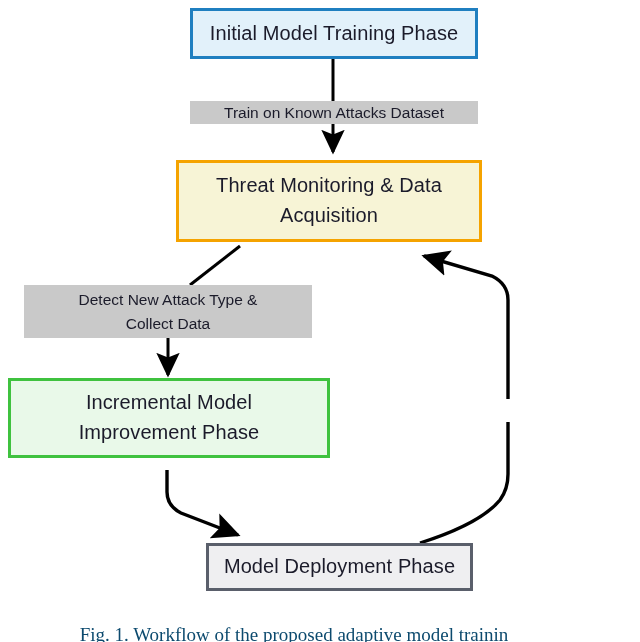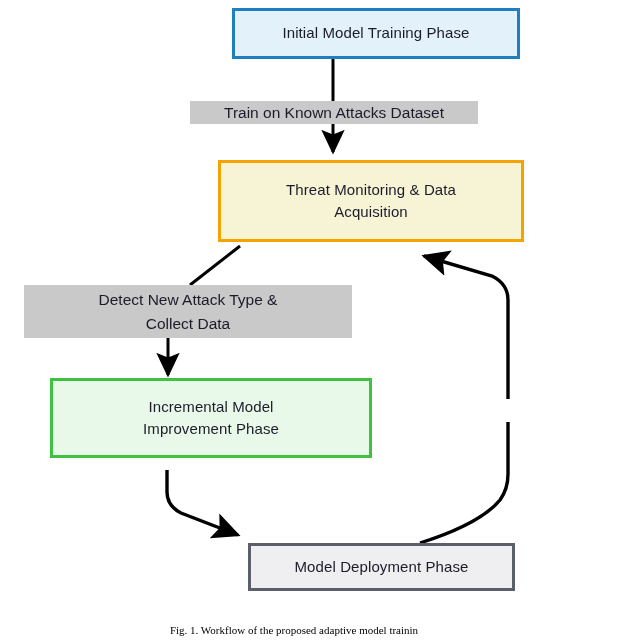--- a/index.html
+++ b/index.html
@@ -26,25 +26,24 @@
     pointer-events: none;
   }
   .node {
     position: absolute;
     box-sizing: border-box;
     display: flex;
     align-items: center;
     justify-content: center;
     text-align: center;
     color: #1b1b2a;
-    font-size: 15px;
+    font-size: 20px;
     line-height: 1.48;
     letter-spacing: 0.1px;
     white-space: pre-line;
-    margin-left: 42px;
   }
   .node-blue {
     background: #e2f1fa;
     border: 3px solid #1f7fc0;
   }
   .node-yellow {
     background: #f7f4d6;
     border: 3px solid #f5a300;
   }
   .node-green {
@@ -69,22 +68,22 @@
     white-space: pre-line;
     padding: 0 4px;
   }
   .caption {
     position: absolute;
     left: 0;
     top: 624px;
     width: 588px;
     text-align: center;
     font-family: "Liberation Serif", serif;
-    font-size: 11px;
-    color: #000000;
+    font-size: 19px;
+    color: #0c4a6e;
     overflow: hidden;
     height: 18px;
   }
 </style>
 </head>
 <body>
 
 <div id="canvas">
 
   <svg class="edge-layer" viewBox="0 0 640 642" width="640" height="642">
@@ -107,21 +106,21 @@
     <path d="M508,399 L508,300 Q508,284 492,276 L424,256" fill="none" stroke="#000000" stroke-width="3.4" marker-end="url(#arrowhead)"></path>
   </svg>
 
   <div class="node node-blue" style="left:190px; top:8px; width:288px; height:51px;">Initial Model Training Phase</div>
 
   <div class="edge-label" style="left:190px; top:101px; width:288px; height:23px;">Train on Known Attacks Dataset</div>
 
   <div class="node node-yellow" style="left:176px; top:160px; width:306px; height:82px;">Threat Monitoring &amp; Data
 Acquisition</div>
 
-  <div class="edge-label" style="left:24px; top:285px; width:328px; height:53px;text-align:center;">Detect New Attack Type &amp;
+  <div class="edge-label" style="left:24px; top:285px; width:288px; height:53px;text-align:center;">Detect New Attack Type &amp;
 Collect Data</div>
 
   <div class="node node-green" style="left:8px; top:378px; width:322px; height:80px;">Incremental Model
 Improvement Phase</div>
 
 
   <div class="node node-gray" style="left:206px; top:543px; width:267px; height:48px;">Model Deployment Phase</div>
 
   <div class="caption">Fig. 1.  Workflow of the proposed adaptive model trainin</div>
 

